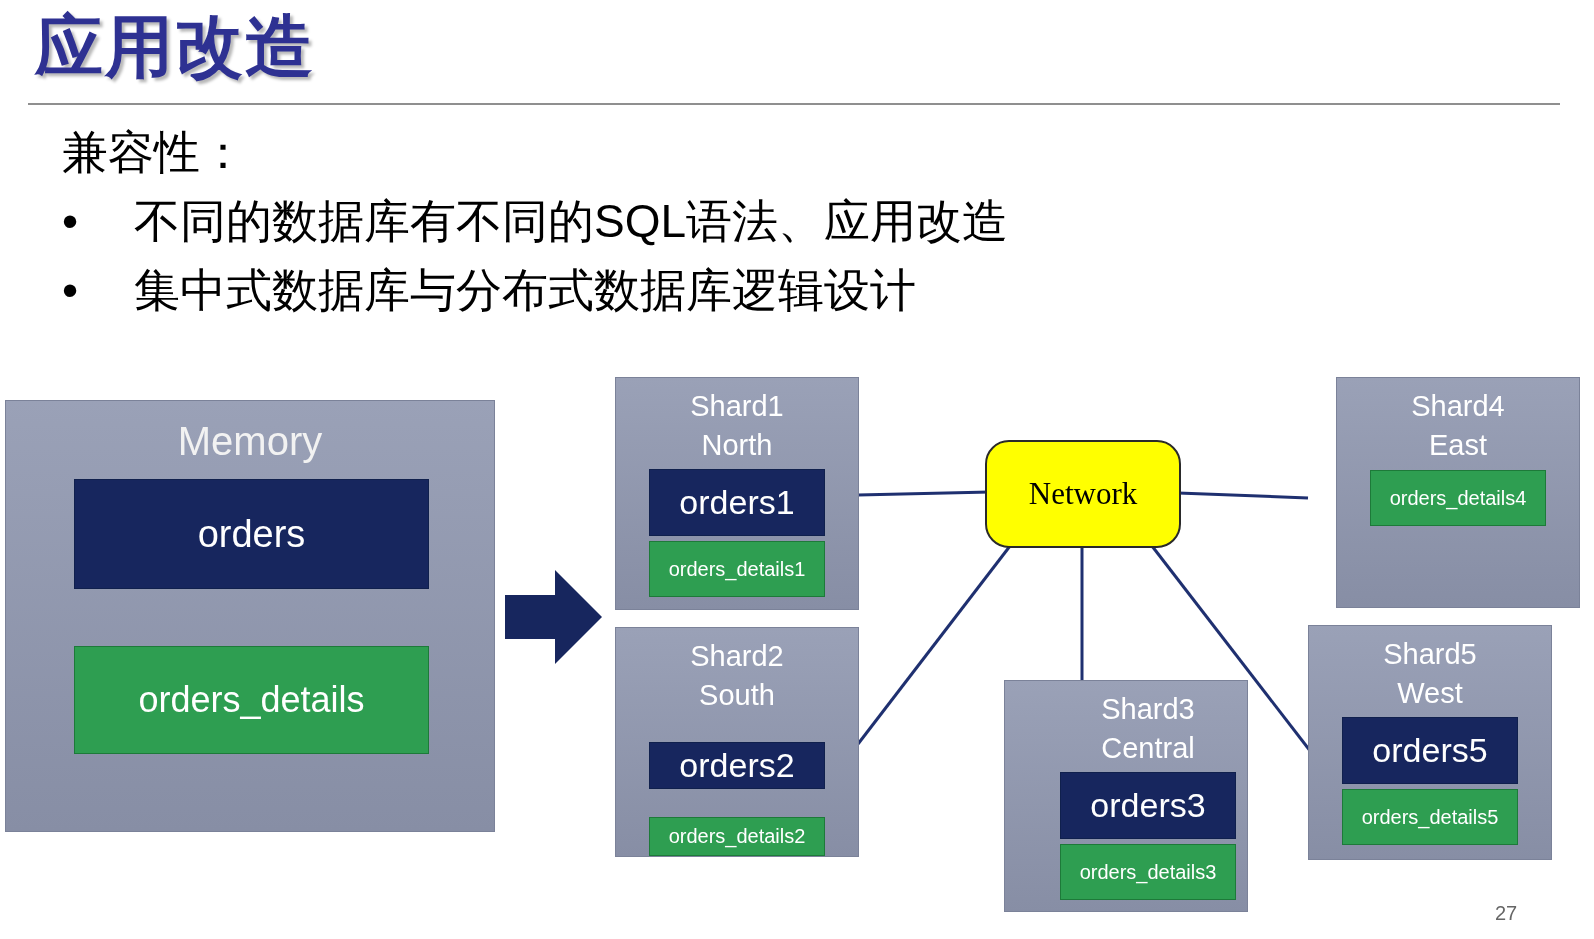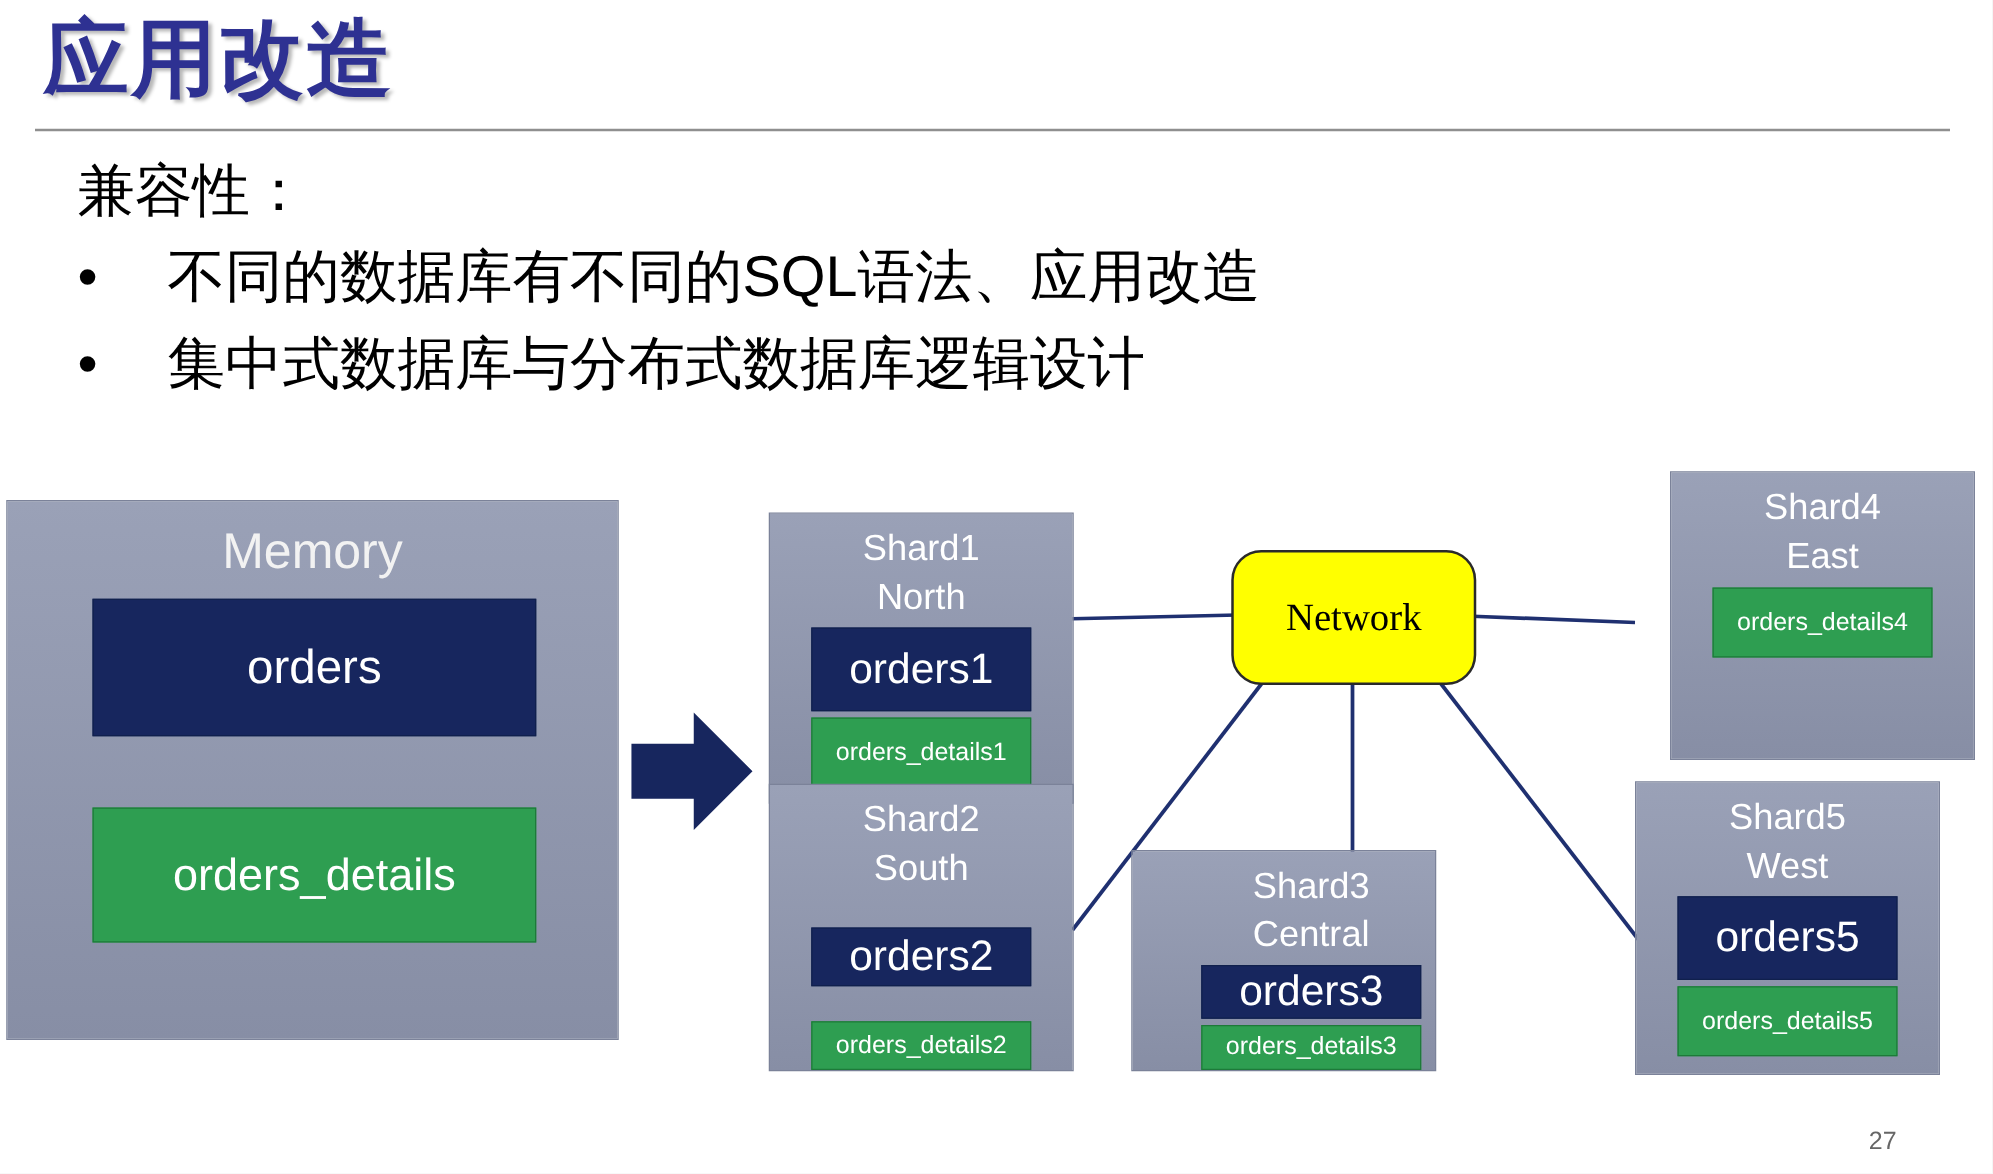--- a/index.html
+++ b/index.html
@@ -48,23 +48,23 @@
   .shard {
     display:flex; flex-direction:column; align-items:center;
     width:244px;
   }
   .shard-title {
     margin-top:9px; text-align:center;
     color:#ffffff; font-size:29px; line-height:39px;
   }
   .shard .tbl-orders  { width:176px; height:67px; font-size:34px; margin-top:4px; }
   .shard .tbl-details { width:176px; height:56px; font-size:20px; margin-top:5px; }
-  .shard1 { left:615px;  top:377px; height:233px;margin-top:33px; }
+  .shard1 { left:615px;  top:377px; height:233px; }
   .shard2 { left:615px;  top:627px; height:230px;gap:23px; }
-  .shard3 { left:905px;  top:680px; height:177px;padding-left:44px; }
+  .shard3 { left:1004px;  top:680px; height:232px;padding-left:44px; }
   .shard4 { left:1336px; top:377px; height:231px; }
   .shard5 { left:1308px; top:625px; height:235px; }
   .network-box {
     position:absolute; left:985px; top:440px; width:196px; height:108px;
     background:#FFFF00; border:2px solid #2a2a2a; border-radius:24px;
     display:flex; align-items:center; justify-content:center;
     font-size:31px; color:#000; z-index:3;font-family:Liberation Serif, serif;
   }
   .big-arrow { position:absolute; left:505px; top:565px; z-index:2; }
   .page-number {

